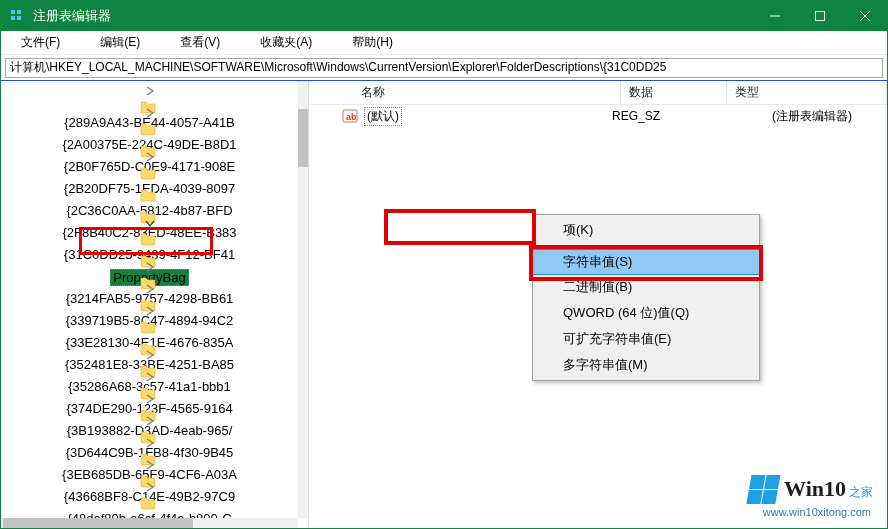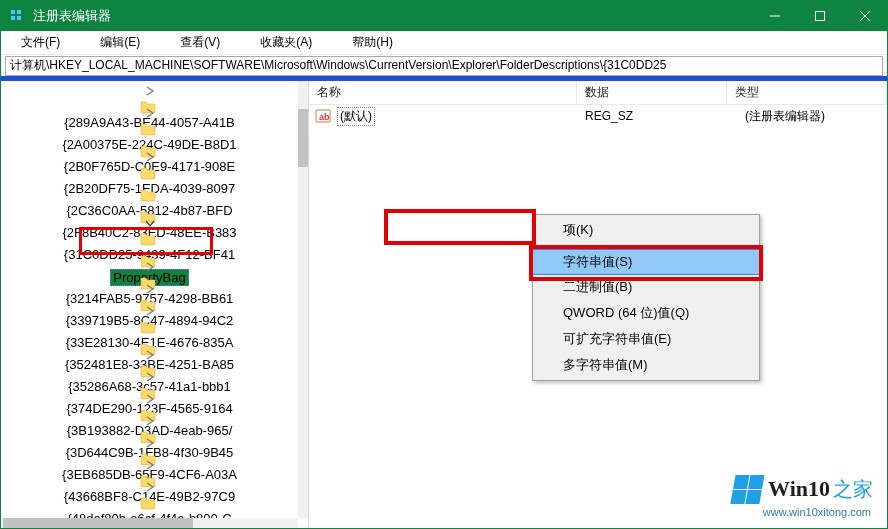--- a/index.html
+++ b/index.html
@@ -9,21 +9,21 @@
     .title-bar { height: 30px; background: #0e8440; display: flex; align-items: center; color: #fff; }
     .title-icon { width: 16px; height: 16px; margin: 0 8px; display: flex; align-items: center; justify-content: center; }
     .title-text { flex: 1; font-size: 13px; }
     .win-ctrls { display: flex; height: 100%; }
     .win-btn { width: 45px; display: flex; align-items: center; justify-content: center; }
     .win-btn svg { stroke: #fff; fill: none; }
     
     .menu-bar { height: 24px; background: #fff; display: flex; align-items: stretch; border-bottom: 1px solid #e8e8e8; }
     .menu-item { padding: 0 20px; display: flex; align-items: center; font-size: 12px; }
     
-    .addr-bar { height: 26px; padding: 2px 4px; border-bottom: 5px solid #1d4ed8; display:flex; align-items:center;}
+    .addr-bar { height: 26px; padding: 2px 4px; border-bottom: 1px solid #1d4ed8; display:flex; align-items:center;}
     .addr-input { width:100%; height:20px; border: 1px solid #aaa; padding: 1px 4px; font-size: 12px; background:#fff; }
     
     .body-split { flex: 1; display: flex; overflow: hidden; }
     .tree-pane { width: 308px; border-right: 1px solid #d8d8d8; overflow: hidden; position: relative; background:#fff; }
     .list-pane { flex: 1; display: flex; flex-direction: column; position: relative; overflow:hidden; }
     
     .tree { position: absolute; top:0; left:0; right:10px; bottom:10px; overflow: hidden; padding-top:2px; }
     .tree-row { display: flex; align-items: center; height: 22px; white-space: nowrap; font-size:13px;flex-direction:column; }
     .row-indent { flex: 0 0 auto; }
     .chevron { width: 16px; height:16px; flex:0 0 16px; display:flex; align-items:center; justify-content:center; }
@@ -31,26 +31,26 @@
     .folder-ico { width:16px; height:16px; margin-right:4px; flex:0 0 16px; }
     .tree-label { padding: 0 2px; }
     .highlight-box { border: 3px solid #e30000; position: absolute; pointer-events:none; }
     .hl1 { left: 78px; top: 146px; width: 134px; height: 28px; }
     
     .fake-vscroll { position:absolute; right:0; top:0; bottom:10px; width:10px; background:#f0f0f0; }
     .fake-vthumb { position:absolute; top:28px; width:10px; height:58px; background:#c2c2c2; }
     .fake-hscroll { position:absolute; left:0; right:10px; bottom:0; height:10px; background:#f0f0f0; }
     .fake-hthumb { position:absolute; left:2px; height:10px; width:190px; background:#c2c2c2; }
     
-    .list-header { height: 24px; display:flex; border-bottom: 1px solid #e8e8e8; font-size:12px; color:#222;}
+    .list-header { height: 24px; display:flex; border-bottom: 1px solid #e8e8e8; font-size:12px; color:#222;padding-left:44px;}
     .list-header-col { border-right:1px solid #e8e8e8; display:flex; align-items:center; padding:0 8px; }
     .col-name { width:268px; }
     .col-type { width:160px; }
     .col-data { flex:1; }
-    .list-body { flex:1; position:relative; }
+    .list-body { flex:1; position:relative;padding-left:27px; }
     .list-row { display:flex; align-items:center; height:22px; font-size:12px; }
     .list-cell-name { width:268px; display:flex; align-items:center; padding-left:6px; }
     .val-icon { width:16px; height:16px; margin-right:6px; }
     .default-val { border:1px dotted #888; padding:0 2px;}
     .list-cell-type { width:160px; padding-left:8px; }
     .list-cell-data { flex:1; padding-left:8px; }
     
     .ctx-parent { position:absolute; left:79px; top:108px; width:146px; background:#f0f0f0; border:1px solid #a0a0a0; box-shadow:2px 2px 4px rgba(0,0,0,0.25); }
     .ctx-submenu { position:absolute; left:223px; top:109px; width:228px; background:#f0f0f0; border:1px solid #a0a0a0; box-shadow:2px 2px 4px rgba(0,0,0,0.25); padding:2px 0; }
     .ctx-item { display:flex; align-items:center; height:26px; padding:0 22px 0 30px; font-size:13px; position:relative; }
@@ -58,21 +58,21 @@
     .ctx-arrow { position:absolute; right:8px; top:50%; transform:translateY(-50%); }
     .ctx-sep { height:1px; background:#c8c8c8; margin:3px 6px 3px 30px; }
     .hl2 { position:absolute; left:75px; top:104px; width:152px; height:36px; border:4px solid #e30000; pointer-events:none;}
     .hl3 { position:absolute; left:220px; top:140px; width:234px; height:36px; border:4px solid #e30000; pointer-events:none;}
     
     .watermark { position:absolute; right:14px; bottom:24px; display:flex; align-items:center; font-family:"Segoe UI","Microsoft YaHei"; }
     .wm-logo { display:flex; flex-wrap:wrap; width:30px; height:30px; transform: skewX(-10deg); margin-right:6px;}
     .wm-sq { width:14px; height:14px; background:#1f9fe6; margin:0.5px; }
     .wm-text { font-size:22px; font-weight:600; color:#1e1e1e; }
     .wm-text .blue { color:#1f9fe6; }
-    .wm-text .suffix { font-size:20px; font-weight:500; margin-left:3px;}
+    .wm-text .suffix { font-size:12px; font-weight:500; margin-left:3px;}
     .wm-url { position:absolute; right:16px; bottom:10px; font-size:11px; color:#337ab7; }
   </style>
 </head>
 <body>
 
 <div class="window">
 
   <div class="title-bar">
     <span class="title-icon">
       <svg width="16" height="16" viewBox="0 0 16 16">

